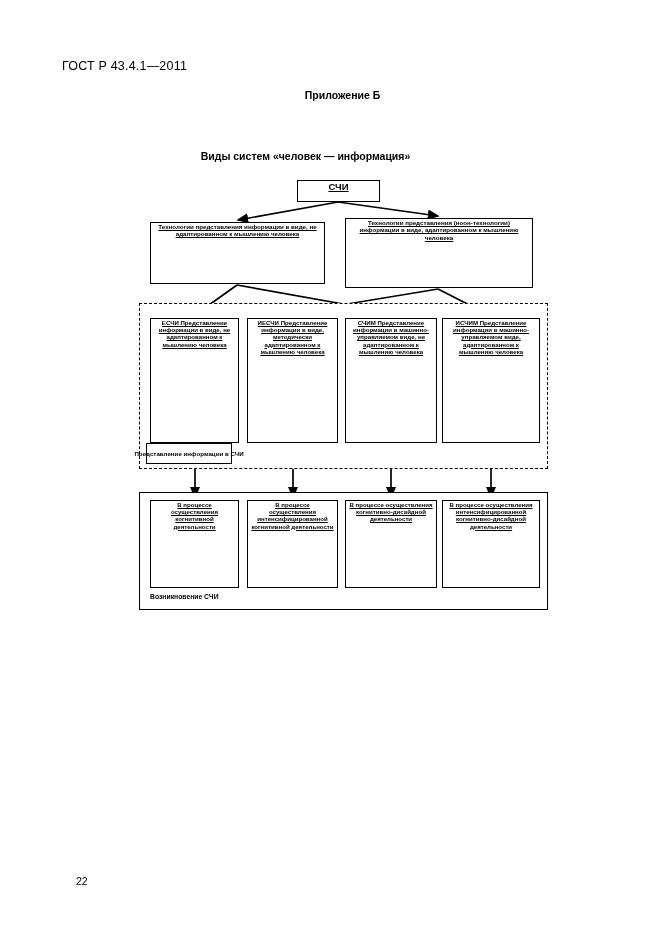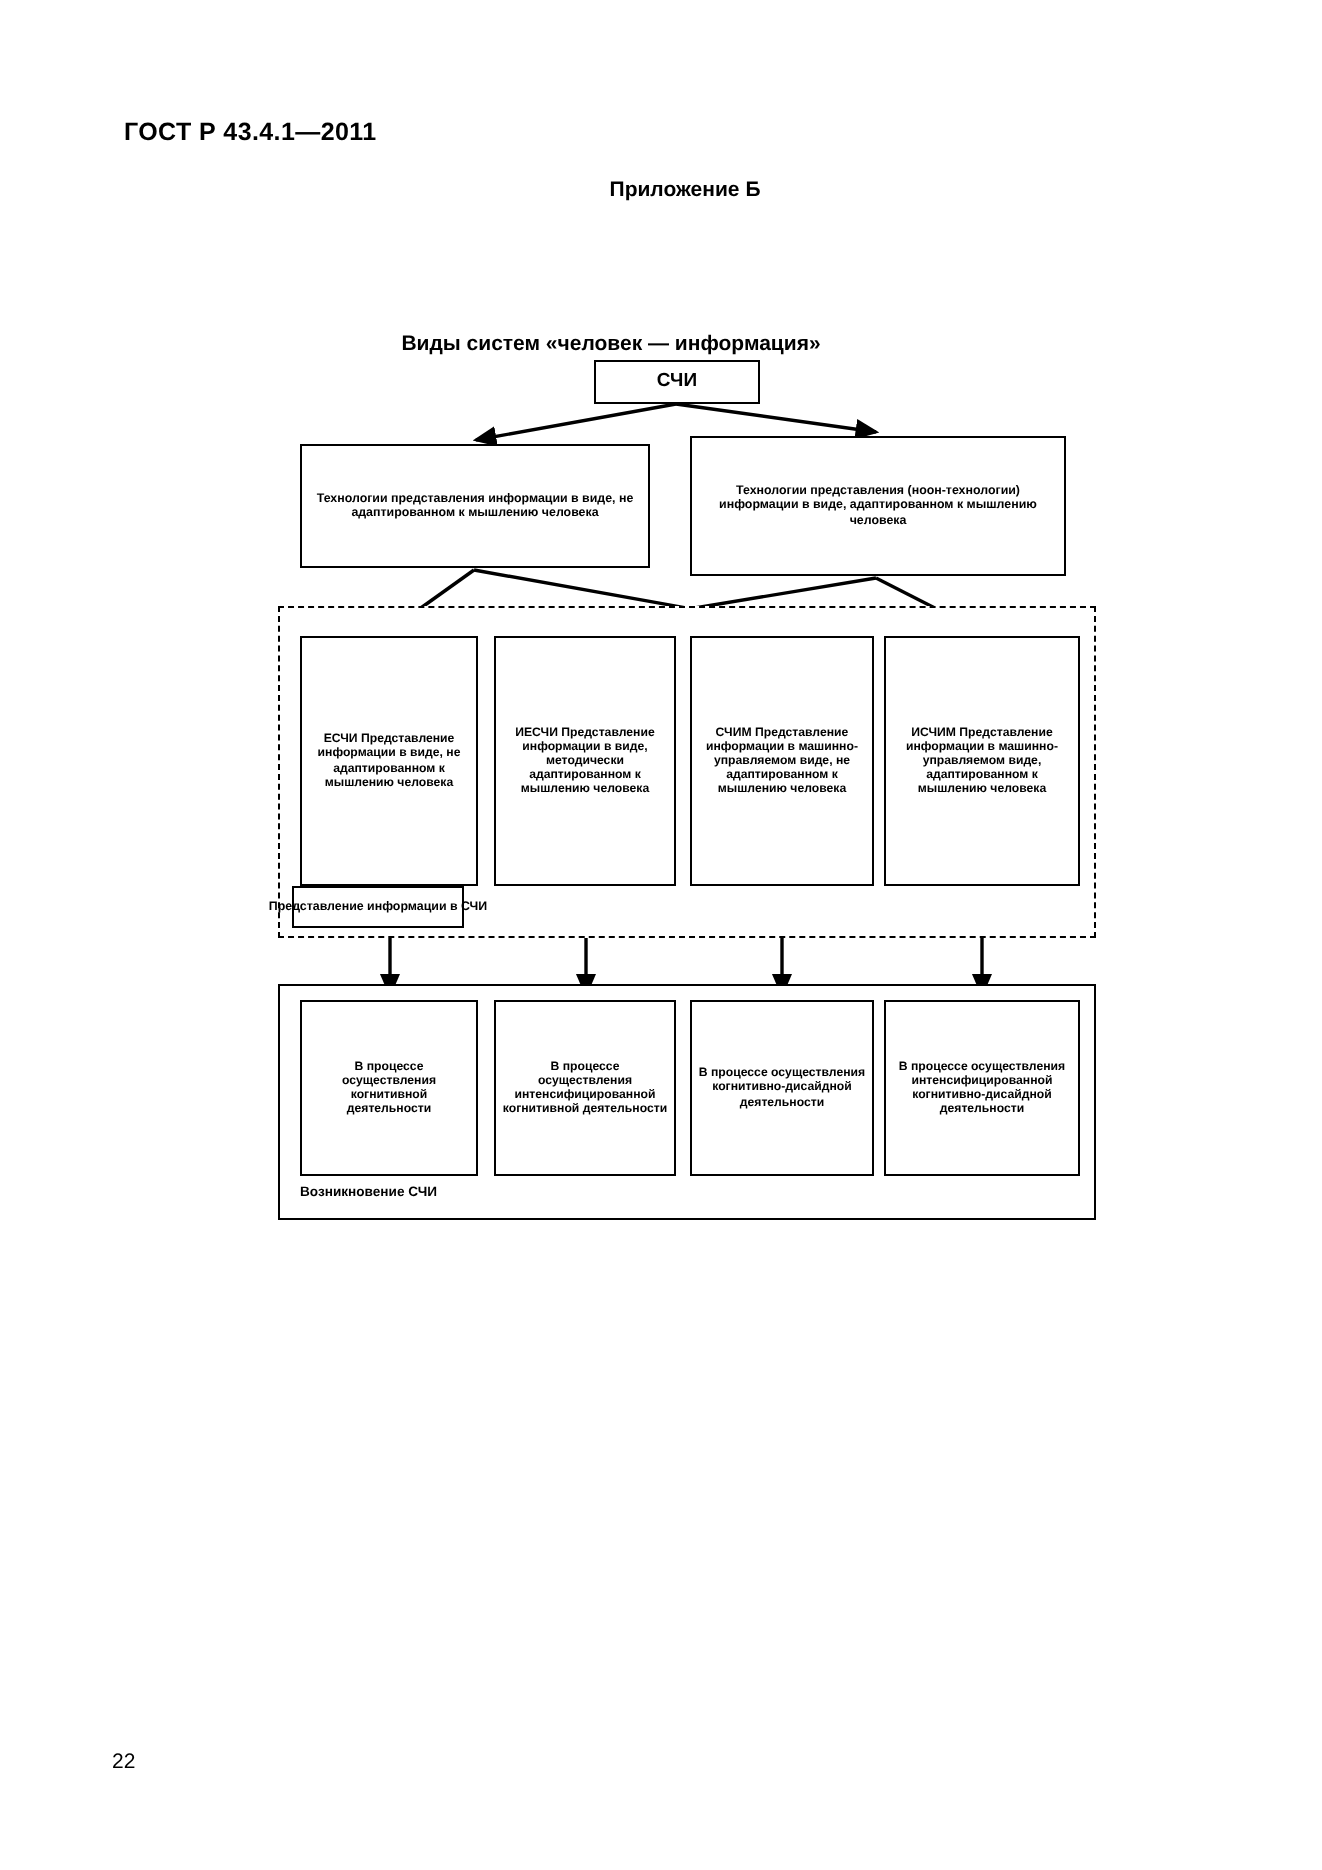--- a/index.html
+++ b/index.html
@@ -5,42 +5,42 @@
   html,body{margin:0;padding:0;background:#fff;}
   body{
     width:661px;height:935px;position:relative;overflow:hidden;
     font-family:"Liberation Sans","DejaVu Sans",sans-serif;color:#000;
   }
   .page{position:absolute;inset:0;}
 
   
   .doc-code{
     position:absolute;left:62px;top:59px;
-    font-size:12.5px;font-weight:bold;letter-spacing:.2px;
+    font-size:12.5px;font-weight:normal;letter-spacing:.2px;
   }
   .annex{
     position:absolute;left:12px;top:88px;width:661px;text-align:center;
     font-size:10.5px;font-weight:bold;line-height:14px;
   }
   .annex span{display:block;}
   .annex .sub{font-weight:bold;}
 
   .fig-title{
     position:absolute;left:0;top:150px;width:611px;text-align:center;
-    font-size:10.5px;font-weight:bold;margin-top:16px;
+    font-size:10.5px;font-weight:bold;
   }
 
   
   .diagram{position:absolute;left:0;top:0;width:661px;height:935px;}
   svg.wires{position:absolute;left:0;top:0;width:661px;height:935px;pointer-events:none;}
 
   .node{
     position:absolute;box-sizing:border-box;border:1.6px solid #000;background:#fff;
-    display:flex;align-items:center;justify-content:center;text-align:center;
-    font-weight:bold;line-height:1.18;
+    display:flex;justify-content:center;text-align:center;
+    font-weight:bold;line-height:1.18;text-decoration:underline;
   }
   .node span{display:block;padding:0 3px;}
 
   #root-box{left:297px;top:180px;width:83px;height:22px;font-size:9.5px;z-index:3;}
 
   #tech-left {left:150px;top:222px;width:175px;height:62px;font-size:6.2px;z-index:3;}
   #tech-right{left:345px;top:218px;width:188px;height:70px;font-size:6.2px;z-index:3;}
 
   .group-dashed{
     position:absolute;left:139px;top:303px;width:409px;height:166px;
@@ -71,21 +71,21 @@
   #bot-1{left:150px;width:89px;}
   #bot-2{left:247px;width:91px;}
   #bot-3{left:345px;width:92px;}
   #bot-4{left:442px;width:98px;}
 
   .fig-caption{
     position:absolute;left:0;top:632px;width:661px;text-align:center;
     font-size:9px;
   }
 
-  .page-num{position:absolute;left:56px;top:875px;font-size:10.5px;}
+  .page-num{position:absolute;left:76px;top:875px;font-size:10.5px;}
 </style>
 </head>
 <body>
 
 <div class="page">
 
   <div class="doc-code">ГОСТ Р 43.4.1—2011</div>
 
   <div class="annex">
     <span>Приложение Б</span>

